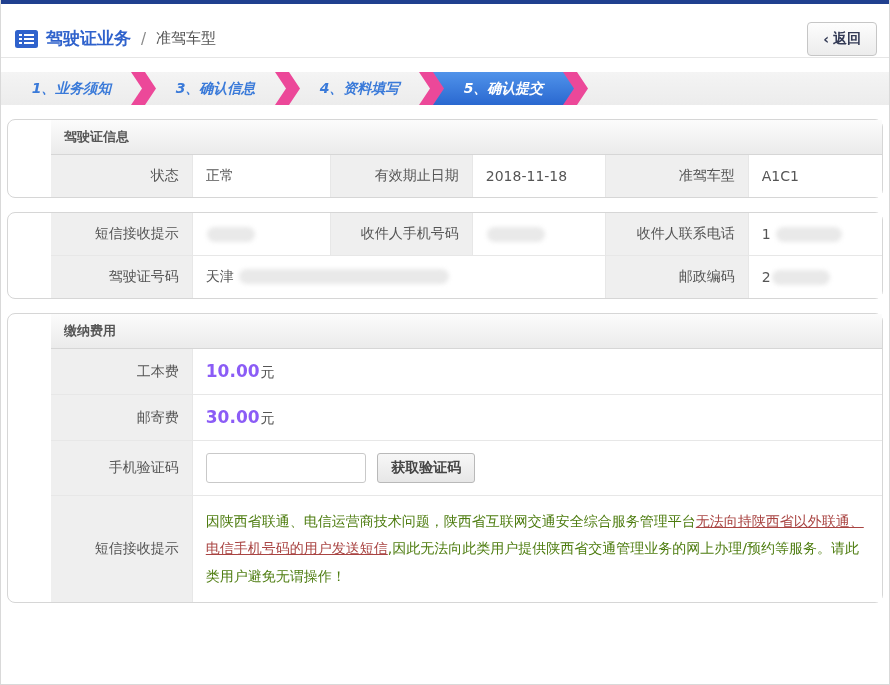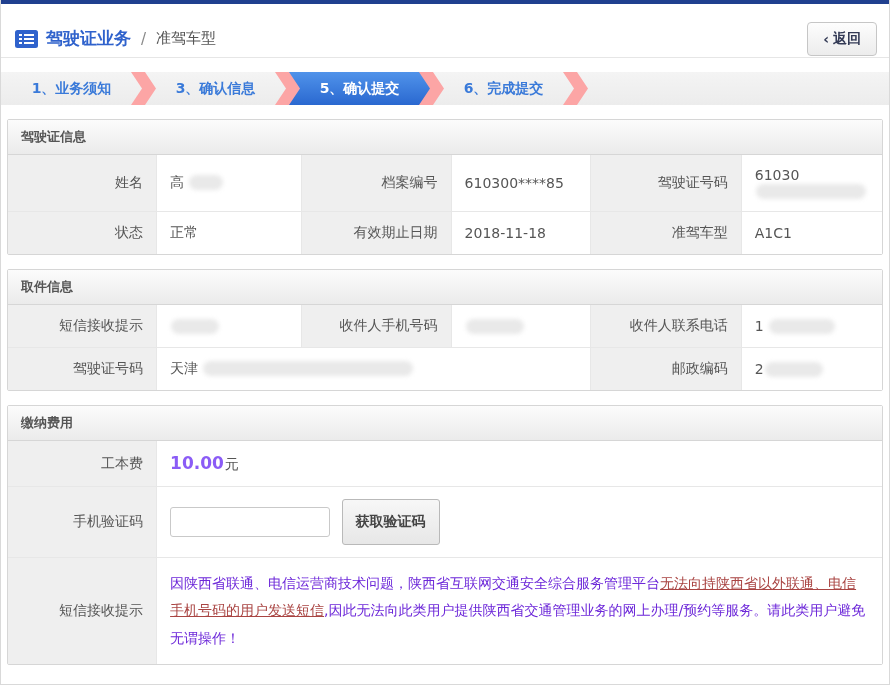--- a/index.html
+++ b/index.html
@@ -20,32 +20,32 @@
   .h-title { color:#2f62cc; font-size:17px; font-weight:bold; }
   .h-sep { color:#888; font-size:15px; margin:0 2px; }
   .h-sub { color:#555; font-size:15px; }
   .back-btn { display:inline-flex; align-items:center; gap:4px; cursor:pointer;
     background:linear-gradient(#fdfdfd,#ececec); border:1px solid #c6c6c6; border-radius:4px;
     padding:7px 15px; font-size:14px; font-weight:bold; color:#333a55;
     font-family:inherit; }
   .back-chev { font-weight:bold; color:#333a55; }
 
   
-  .steps { display:flex; height:33px; margin-top:14px; background:#fca5a5; }
+  .steps { display:flex; height:33px; margin-top:14px; background:#ec4899;font-style:italic; }
   .step { width:141px; margin-right:3px; text-align:center; line-height:33px;
     font-size:14px; font-weight:bold; color:#3a7ad9;
     background:linear-gradient(#f4f4f4,#ececec);
     clip-path:polygon(0 0, calc(100% - 11px) 0, 100% 50%, calc(100% - 11px) 100%, 0 100%, 11px 50%); }
   .step.first { clip-path:polygon(0 0, calc(100% - 11px) 0, 100% 50%, calc(100% - 11px) 100%, 0 100%); }
   .step.active { color:#fff; background:linear-gradient(#5093ea,#2a68d0); }
   .step-filler { flex:1; background:linear-gradient(#f4f4f4,#ececec);
     clip-path:polygon(0 0, 100% 0, 100% 100%, 0 100%, 11px 50%); }
 
   
-  .section { margin:14px 6px 0 6px; border:1px solid #d6d6d6; border-radius:2px; background:#fff; }
+  .section { margin:14px 6px 0 6px; border:1px solid #d6d6d6; border-radius:8px; background:#fff;padding-left:43px; }
   .sec-head { padding:8px 13px; font-size:13px; font-weight:bold; color:#555;
     background:linear-gradient(#fcfcfc,#ebebeb); border-bottom:1px solid #d6d6d6; }
   table { width:100%; border-collapse:collapse; table-layout:fixed; }
   td { font-size:14px; color:#555; padding:12px 13px; border:1px solid #e7e7e7; }
   table tr:first-child td { border-top:none; }
   td:first-child { border-left:none; } td:last-child { border-right:none; }
   tr:last-child td { border-bottom:none; }
   td.lbl { background:#efefef; text-align:right; }
   td.val { background:#fff; text-align:left; }
 
@@ -54,25 +54,25 @@
     filter:blur(2px); vertical-align:-3px; margin-left:5px; }
   .blob.w34{width:34px} .blob.w48{width:48px} .blob.w58{width:58px}
   .blob.w66{width:66px} .blob.w110{width:110px} .blob.w210{width:210px}
   .blob.nolead{margin-left:1px}
 
   
   .fee-amount { color:#8b5cf6; font-weight:bold; font-size:17px; }
   .fee-unit { color:#555; font-size:14px; margin-left:1px; }
   .code-input { width:160px; height:30px; border:1px solid #c9c9c9; border-radius:3px;
     padding:0 8px; font-size:14px; font-family:inherit; vertical-align:middle; }
-  .code-btn { margin-left:7px; height:46px; padding:0 13px; vertical-align:middle; cursor:pointer;
+  .code-btn { margin-left:7px; height:30px; padding:0 13px; vertical-align:middle; cursor:pointer;
     background:linear-gradient(#f7f7f7,#e7e7e7); border:1px solid #b9b9b9; border-radius:3px;
     font-size:14px; font-weight:bold; color:#444; font-family:inherit; }
   .notice { line-height:1.95; }
-  .n-soft { color:#6d28d9; }
+  .n-soft { color:#4d7c0f; }
   .n-strong { color:#a94442; text-decoration:underline; }
 </style>
 </head>
 <body>
 
 <div class="page">
   <div class="topbar"></div>
 
   <div class="header">
     <div class="header-left">
@@ -93,59 +93,50 @@
     </div>
     <button class="back-btn">
       <span class="back-chev">‹</span>
       <span>返回</span>
     </button>
   </div>
 
   <div class="steps">
     <div class="step first">1、业务须知</div>
     <div class="step">3、确认信息</div>
+    <div class="step">4、资料填写</div>
     <div class="step active">5、确认提交</div>
-    <div class="step">6、完成提交</div>
     <div class="step-filler"></div>
   </div>
 
   <div class="section">
     <div class="sec-head">驾驶证信息</div>
     <table>
       <colgroup>
           <col style="width:17%">
           <col style="width:16.6%">
           <col style="width:17.1%">
           <col style="width:16%">
           <col style="width:17.2%">
           <col style="width:16.1%">
         </colgroup>
       <tbody>
-          <tr>
-        <td class="lbl">姓名</td>
-        <td class="val"><span>高</span><span class="blob w34"></span></td>
-        <td class="lbl">档案编号</td>
-        <td class="val">610300****85</td>
-        <td class="lbl">驾驶证号码</td>
-        <td class="val"><span>61030</span><span class="blob w110 nolead"></span></td>
-      </tr>
       <tr>
         <td class="lbl">状态</td>
         <td class="val">正常</td>
         <td class="lbl">有效期止日期</td>
         <td class="val">2018-11-18</td>
         <td class="lbl">准驾车型</td>
         <td class="val">A1C1</td>
       </tr>
     </tbody>
       </table>
   </div>
 
   <div class="section">
-    <div class="sec-head">取件信息</div>
     <table>
       <colgroup>
           <col style="width:17%">
           <col style="width:16.6%">
           <col style="width:17.1%">
           <col style="width:16%">
           <col style="width:17.2%">
           <col style="width:16.1%">
         </colgroup>
       <tbody>
@@ -173,20 +164,24 @@
       <colgroup>
           <col style="width:17%">
           <col style="width:83%">
         </colgroup>
       <tbody>
           <tr>
         <td class="lbl">工本费</td>
         <td class="val"><span class="fee-amount">10.00</span><span class="fee-unit">元</span></td>
       </tr>
       <tr>
+        <td class="lbl">邮寄费</td>
+        <td class="val"><span class="fee-amount">30.00</span><span class="fee-unit">元</span></td>
+      </tr>
+      <tr>
         <td class="lbl">手机验证码</td>
         <td class="val">
           <input class="code-input" type="text" value="" style="">
           <button class="code-btn">获取验证码</button>
         </td>
       </tr>
       <tr>
         <td class="lbl">短信接收提示</td>
         <td class="val notice">
           <span class="n-soft">因陕西省联通、电信运营商技术问题，陕西省互联网交通安全综合服务管理平台</span><span class="n-strong">无法向持陕西省以外联通、电信手机号码的用户发送短信</span><span class="n-soft">,因此无法向此类用户提供陕西省交通管理业务的网上办理/预约等服务。请此类用户避免无谓操作！</span>

